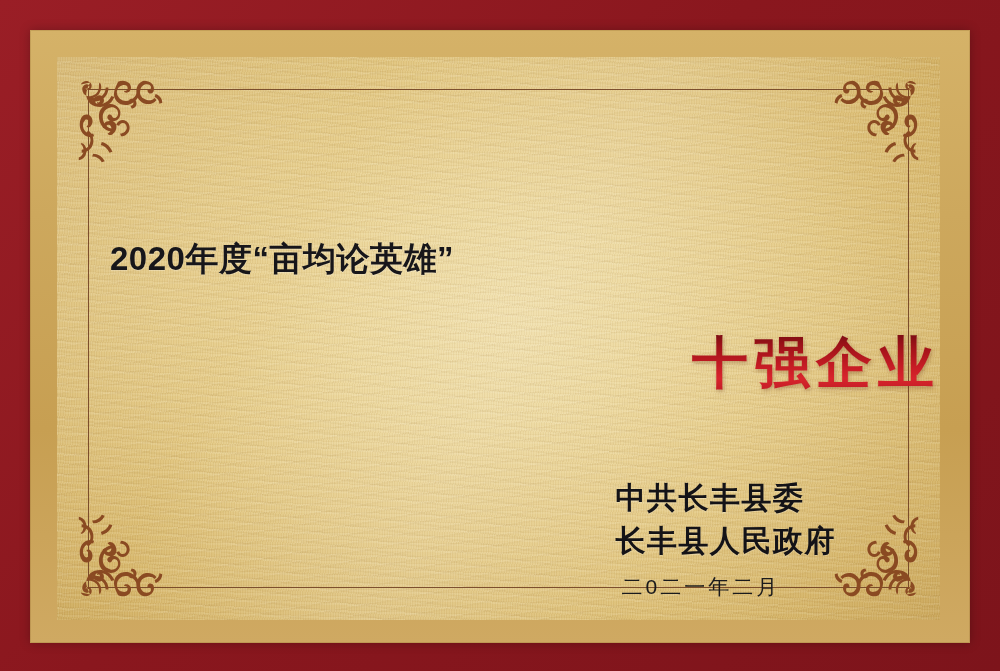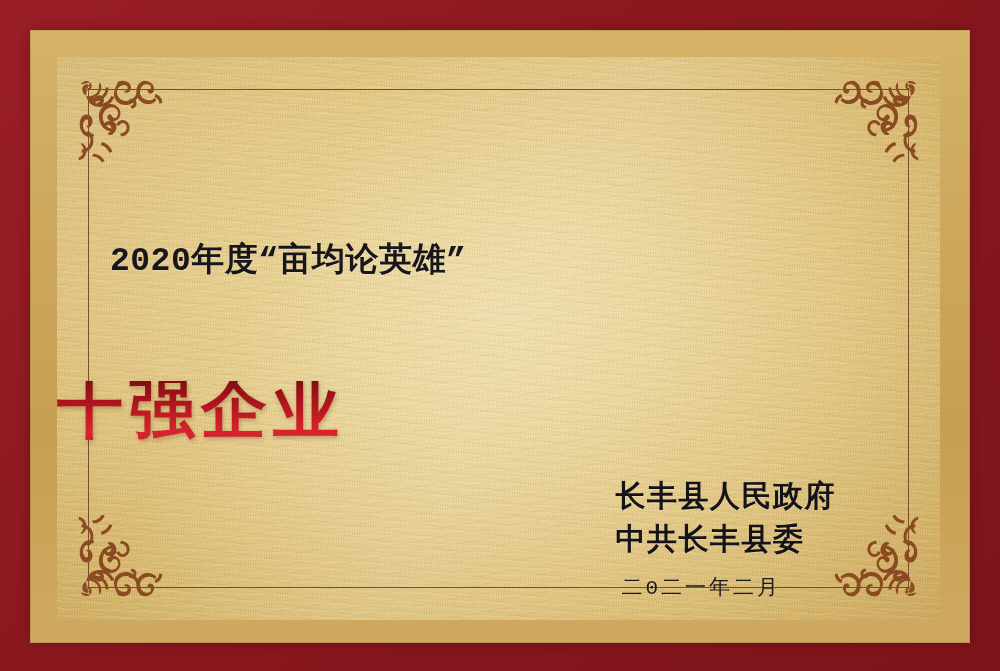--- a/index.html
+++ b/index.html
@@ -9,21 +9,20 @@
     background:#8E1A22;
   }
 
   
   #plaque{
     position:relative;
     width:1000px;height:671px;
     box-sizing:border-box;
     background:
       linear-gradient(135deg,#9a1e26 0%,#8a171e 45%,#7d141b 100%);
-    font-family: Liberation Mono, monospace;
   }
 
   
   #gold-band{
     position:absolute;
     left:30px;top:30px;right:30px;bottom:28px;
     background:
       linear-gradient(180deg,#d5b268 0%,#cda85d 30%,#c79f52 65%,#cfa962 100%);
     box-shadow:
       inset 0 0 0 1px rgba(120,80,20,.18),
@@ -96,29 +95,28 @@
 
   #subtitle{
     position:absolute;left:53px;top:180px;
     font-size:33px;font-weight:bold;letter-spacing:.5px;
     color:#17161a;white-space:nowrap;
     text-shadow:0 1px 0 rgba(255,255,255,.25);
   }
 
   #main-title{
     position:absolute;left:0;right:0;top:278px;
-    text-align:left;
-    font-size:66px;font-weight:bold;letter-spacing:6px;
+    text-align:right;
+    font-size:56px;font-weight:bold;letter-spacing:6px;
     line-height:1;
     background:linear-gradient(180deg,
         #7e0e14 0%, #9d1118 18%, #c51c24 55%, #d8242c 78%, #c21d25 100%);
     -webkit-background-clip:text;background-clip:text;
     color:transparent;-webkit-text-fill-color:transparent;
     filter:drop-shadow(1px 2px 2px rgba(90,30,10,.30));
-    margin-top:46px;
   }
 
   #signature{
     position:absolute;right:104px;top:420px;
     text-align:left;color:#141317;
   }
   .sig-line{
     font-size:30px;font-weight:bold;letter-spacing:1.5px;
     line-height:1.43;white-space:nowrap;
     text-shadow:0 1px 0 rgba(255,255,255,.22);
@@ -230,20 +228,20 @@
       </svg>
     </div>
 
     <div id="content">
 
       <div id="subtitle">2020年度“亩均论英雄”</div>
 
       <div id="main-title">十强企业</div>
 
       <div id="signature">
+        <div class="sig-line">中共长丰县委</div>
         <div class="sig-line">长丰县人民政府</div>
-        <div class="sig-line">中共长丰县委</div>
         <div id="sig-date">二0二一年二月</div>
       </div>
 
     </div>
   </div>
 </div>
 
 </body></html>

